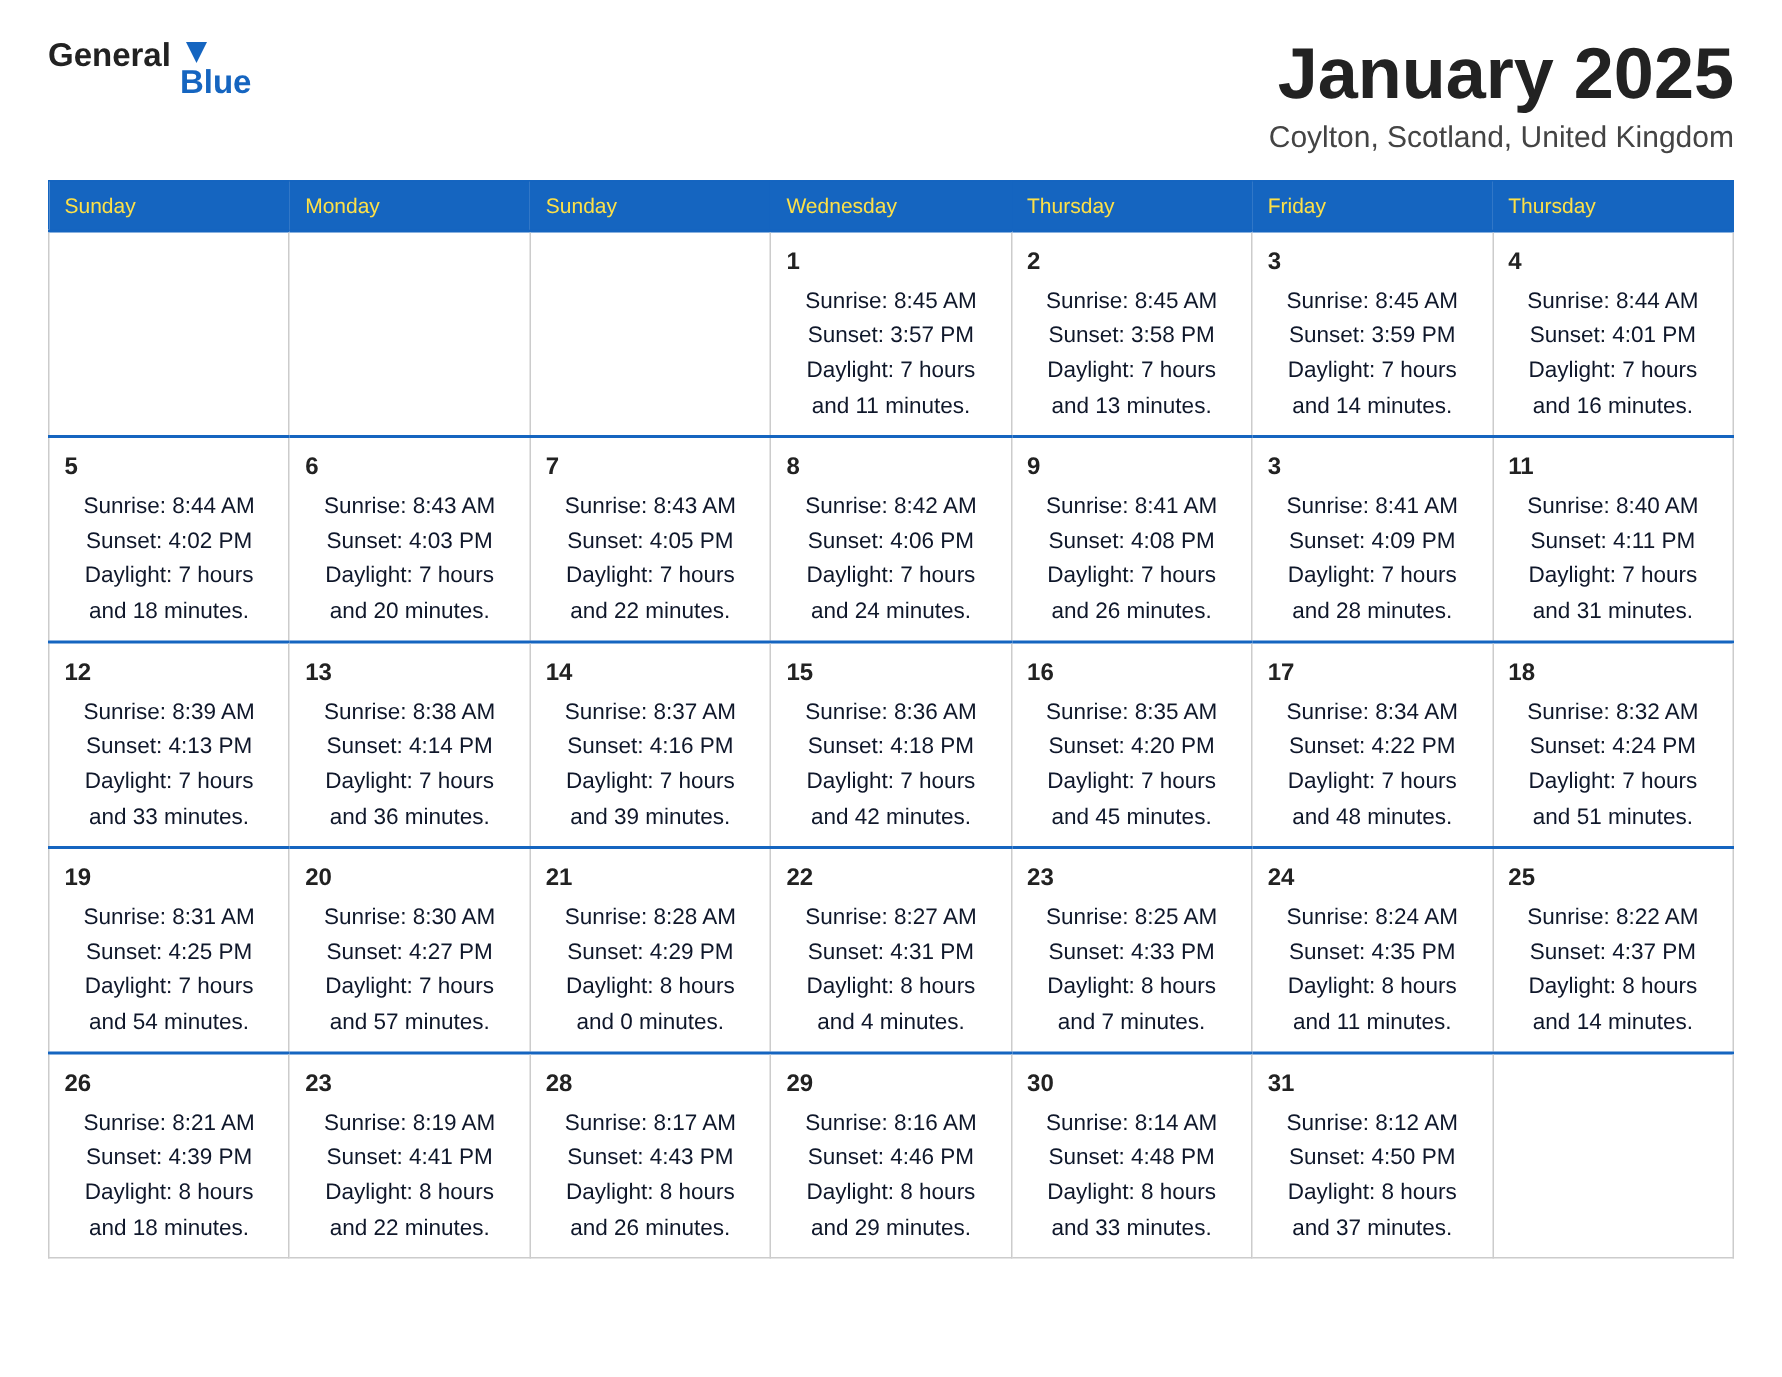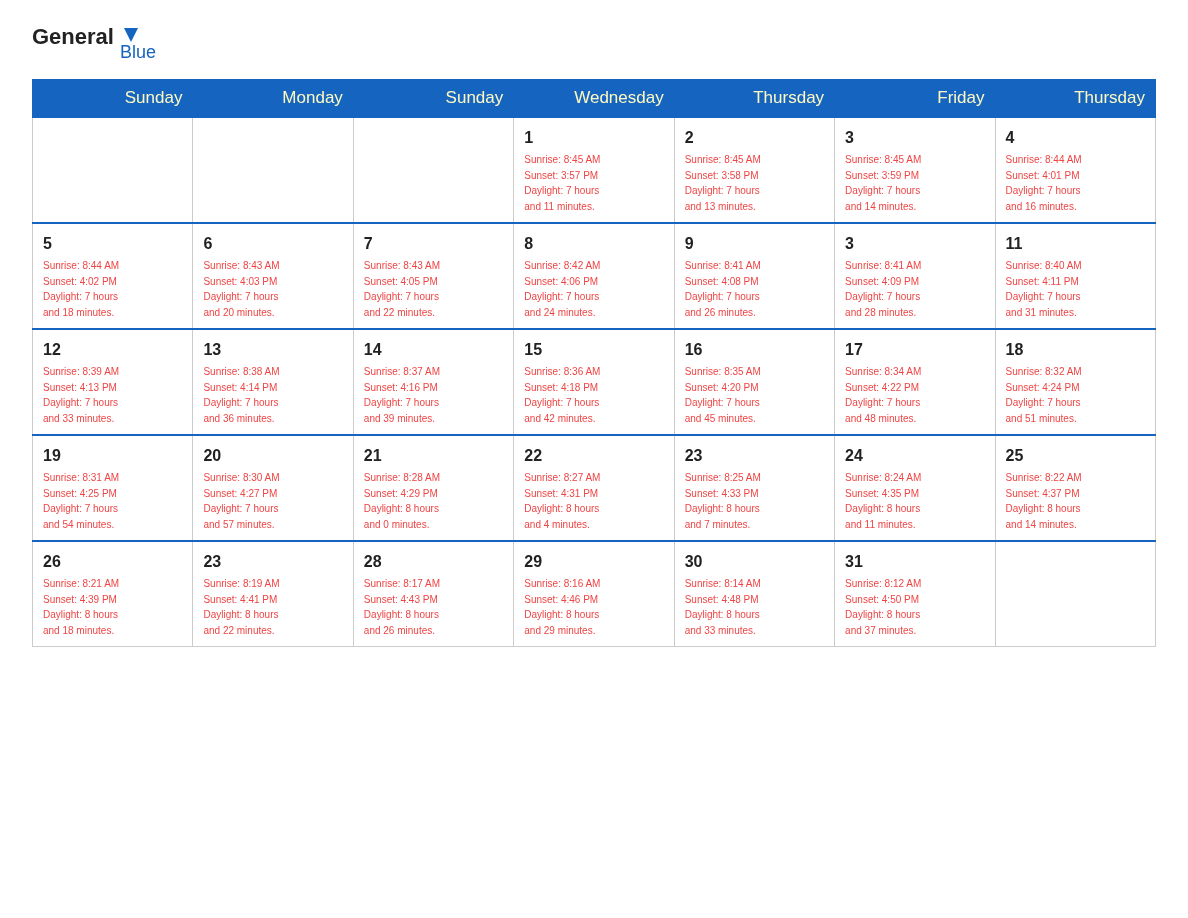--- a/index.html
+++ b/index.html
@@ -20,22 +20,22 @@
       display: flex;
       align-items: flex-start;
       gap: 4px;
     }
     .logo-text-general {
       font-size: 22px;
       font-weight: bold;
       color: #222;
     }
     .logo-text-blue {
-      font-size: 18px;
-      font-weight: normal;
+      font-size: 22px;
+      font-weight: bold;
       color: #1565c0;
     }
     .title-block {
       text-align: right;
     }
     .month-title {
       font-size: 48px;
       font-weight: bold;
       color: #222;
       line-height: 1.1;
@@ -45,48 +45,49 @@
       color: #444;
       margin-top: 4px;
     }
     .calendar {
       width: 100%;
       border-collapse: collapse;
       border: 1px solid #aaa;
     }
     .calendar th {
       background-color: #1565c0;
-      color: #fef9c3;
-      font-size: 17px;
+      color: #fde047;
+      font-size: 14px;
       font-weight: normal;
       padding: 8px 10px;
-      text-align: right;
+      text-align: left;
       border: 1px solid #1565c0;
     }
     .calendar td {
       vertical-align: top;
       padding: 8px 10px;
       border: 1px solid #ccc;
       width: calc(100% / 7);
       min-height: 90px;
       font-size: 13px;
       color: #222;
       line-height: 1.5;
     }
     .day-number {
       font-size: 16px;
       font-weight: bold;
       color: #222;
       display: block;
       margin-bottom: 2px;
     }
     .day-info {
-      font-size: 10px;
-      color: #ef4444;
+      font-size: 15px;
+      color: #0f172a;
       line-height: 1.55;
+      text-align: center;
     }
     .empty-cell {
       background: #fff;
     }
     tr.week-row td {
       border-top: 2px solid #1565c0;
     }
   </style>
 </head>
 <body>
@@ -96,20 +97,24 @@
     <span class="logo-text-general">General</span>
     <div style="display:flex; flex-direction:column; align-items:flex-start; margin-left:2px;">
       <div style="display:flex; align-items:center;">
         <svg width="22" height="22" viewBox="0 0 22 22">
           <polygon points="4,4 18,4 11,18" fill="#1565c0"></polygon>
         </svg>
       </div>
       <span class="logo-text-blue" style="margin-top:-4px;">Blue</span>
     </div>
   </div>
+  <div class="title-block">
+    <div class="month-title">January 2025</div>
+    <div class="location">Coylton, Scotland, United Kingdom</div>
+  </div>
 </div>
 
 <table class="calendar">
   <thead>
     <tr>
     <th>Sunday</th>
         <th>Monday</th>
         <th>Sunday</th>
         <th>Wednesday</th>
         <th>Thursday</th>

